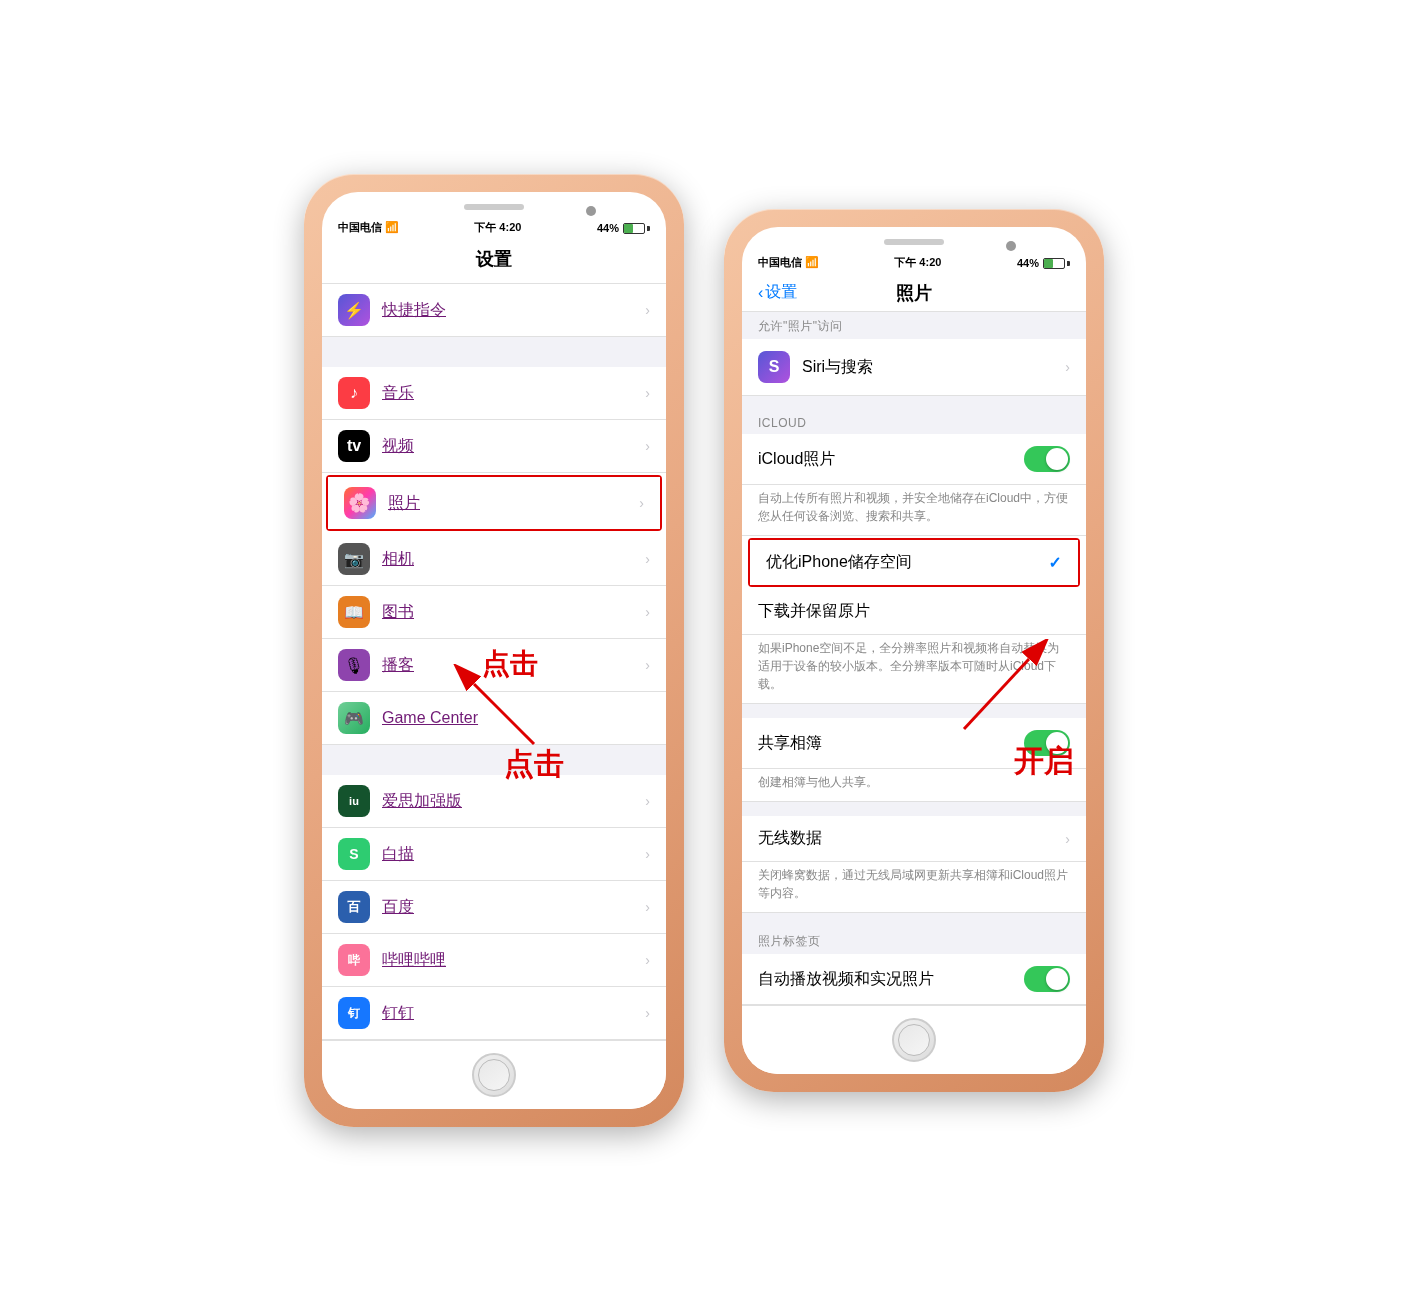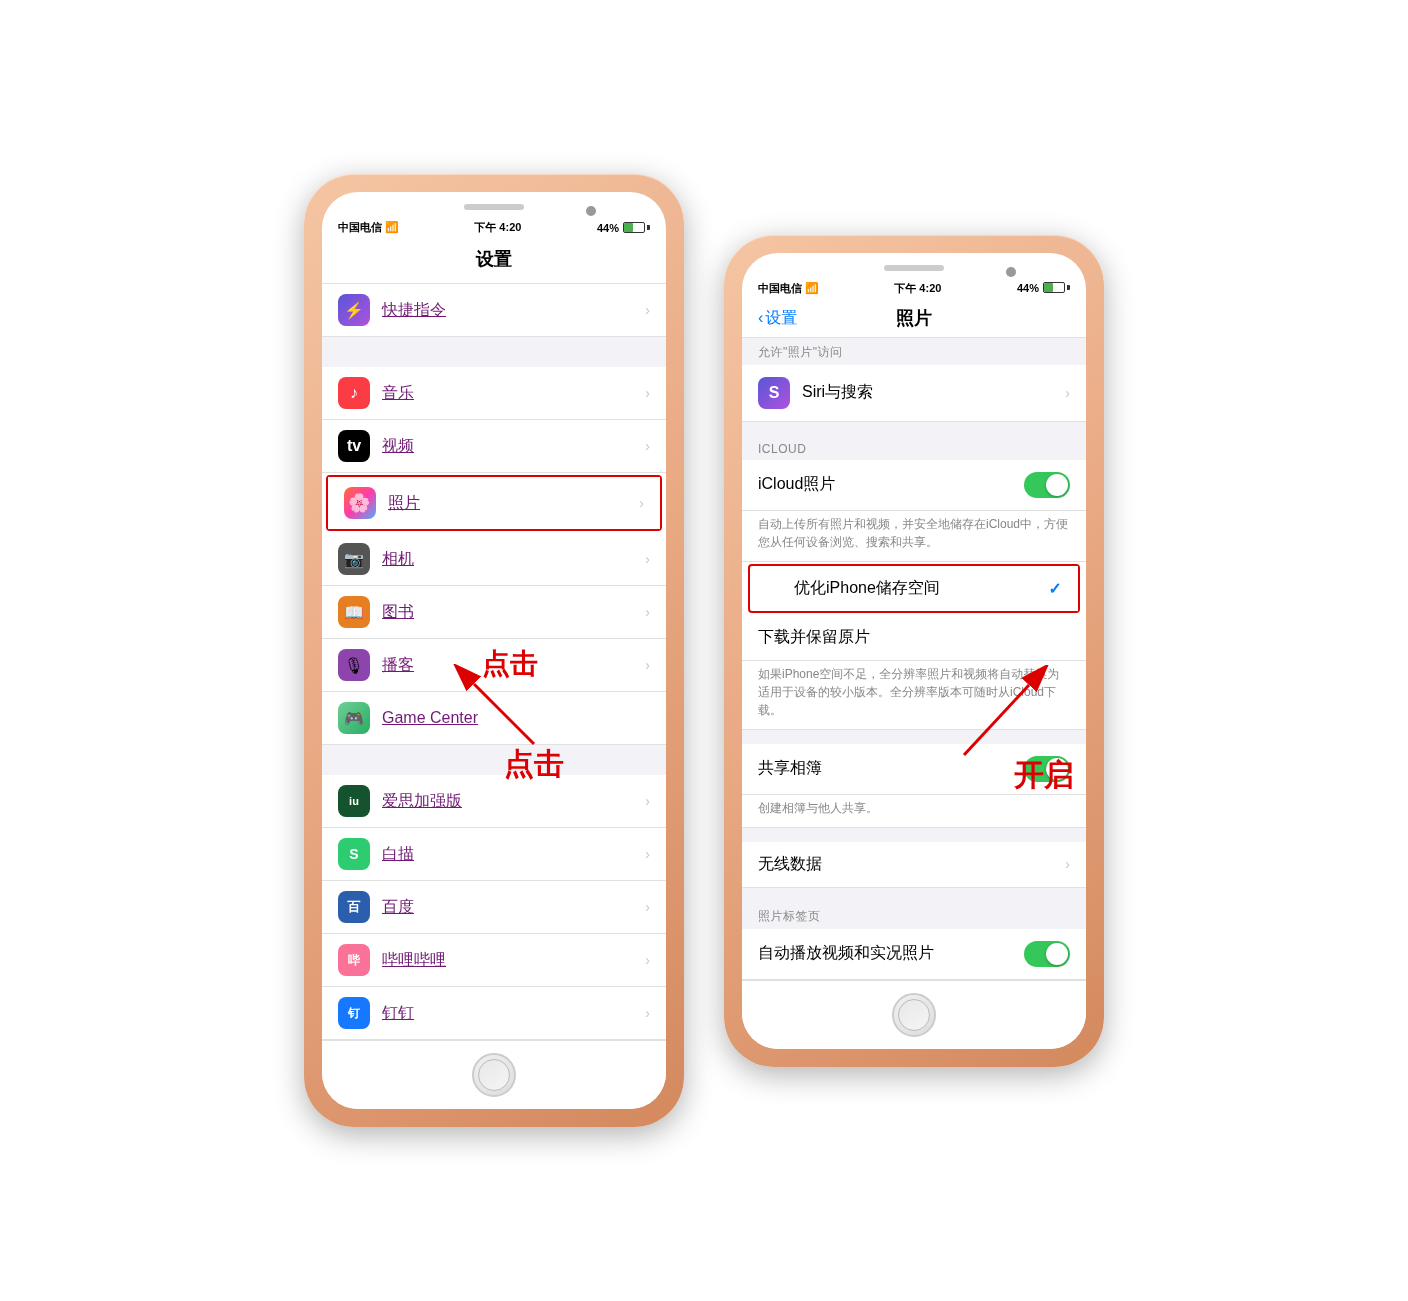--- a/index.html
+++ b/index.html
@@ -82,21 +82,21 @@
 
     .status-left {
       display: flex;
       align-items: center;
       gap: 3px;
       font-size: 11px;
     }
 
     .status-right {
       display: flex;
-      align-items: flex-start;
+      align-items: flex-end;
       gap: 4px;
       font-size: 11px;
     }
 
     .battery {
       display: inline-flex;
       align-items: center;
       gap: 2px;
     }
 
@@ -539,21 +539,21 @@
 
           <div class="section-header">ICLOUD</div>
 
           <div class="photos-item">
             <span class="photos-item-label">iCloud照片</span>
             <div class="toggle-on"></div>
           </div>
 
           <div class="photos-item-desc">自动上传所有照片和视频，并安全地储存在iCloud中，方便您从任何设备浏览、搜索和共享。</div>
 
-          <div style="border: 2.5px solid #dd0000; border-radius:4px; margin: 2px 6px; background:#fff; z-index:2; position:relative;padding-left:28px;">
+          <div style="border: 2.5px solid #dd0000; border-radius:4px; margin: 2px 6px; background:#fff; z-index:2; position:relative;">
             <div class="photos-item" style="border-bottom:none; padding: 12px 16px;">
               <span class="photos-item-label">优化iPhone储存空间</span>
               <span class="checkmark">✓</span>
             </div>
           </div>
 
           <div class="photos-item">
             <span class="photos-item-label">下载并保留原片</span>
           </div>
           <div class="photos-item-desc">如果iPhone空间不足，全分辨率照片和视频将自动替换为适用于设备的较小版本。全分辨率版本可随时从iCloud下载。</div>
@@ -565,20 +565,21 @@
             <div class="toggle-on"></div>
           </div>
           <div class="photos-item-desc">创建相簿与他人共享。</div>
 
           <div class="section-divider"></div>
 
           <div class="photos-item">
             <span class="photos-item-label">无线数据</span>
             <span class="item-arrow">›</span>
           </div>
+          <div class="photos-item-desc">关闭蜂窝数据，通过无线局域网更新共享相簿和iCloud照片等内容。</div>
 
           <div class="section-divider"></div>
 
           <div class="section-header">照片标签页</div>
           <div class="photos-item">
             <span class="photos-item-label">自动播放视频和实况照片</span>
             <div class="toggle-on"></div>
           </div>
 
         </div>
@@ -593,17 +594,17 @@
 
     <svg style="position:absolute; right:30px; top:430px; pointer-events:none; z-index:20;" width="130" height="100">
       <defs>
         <marker id="arrowhead-right" markerWidth="10" markerHeight="7" refX="0" refY="3.5" orient="auto">
           <polygon points="0 0, 10 3.5, 0 7" fill="#dd0000"></polygon>
         </marker>
       </defs>
       <line x1="20" y1="90" x2="85" y2="20" stroke="#dd0000" stroke-width="3" marker-end="url(#arrowhead-right)"></line>
     </svg>
 
-    <div style="position:absolute; right:30px; top:520px; font-size:30px; font-weight:900; color:#dd0000; pointer-events:none; z-index:20;">开启</div>
+    <div style="position:absolute; right:30px; top:532px; font-size:30px; font-weight:900; color:#dd0000; pointer-events:none; z-index:20;">开启</div>
 
   </div>
 
 </div>
 
 </body></html>

